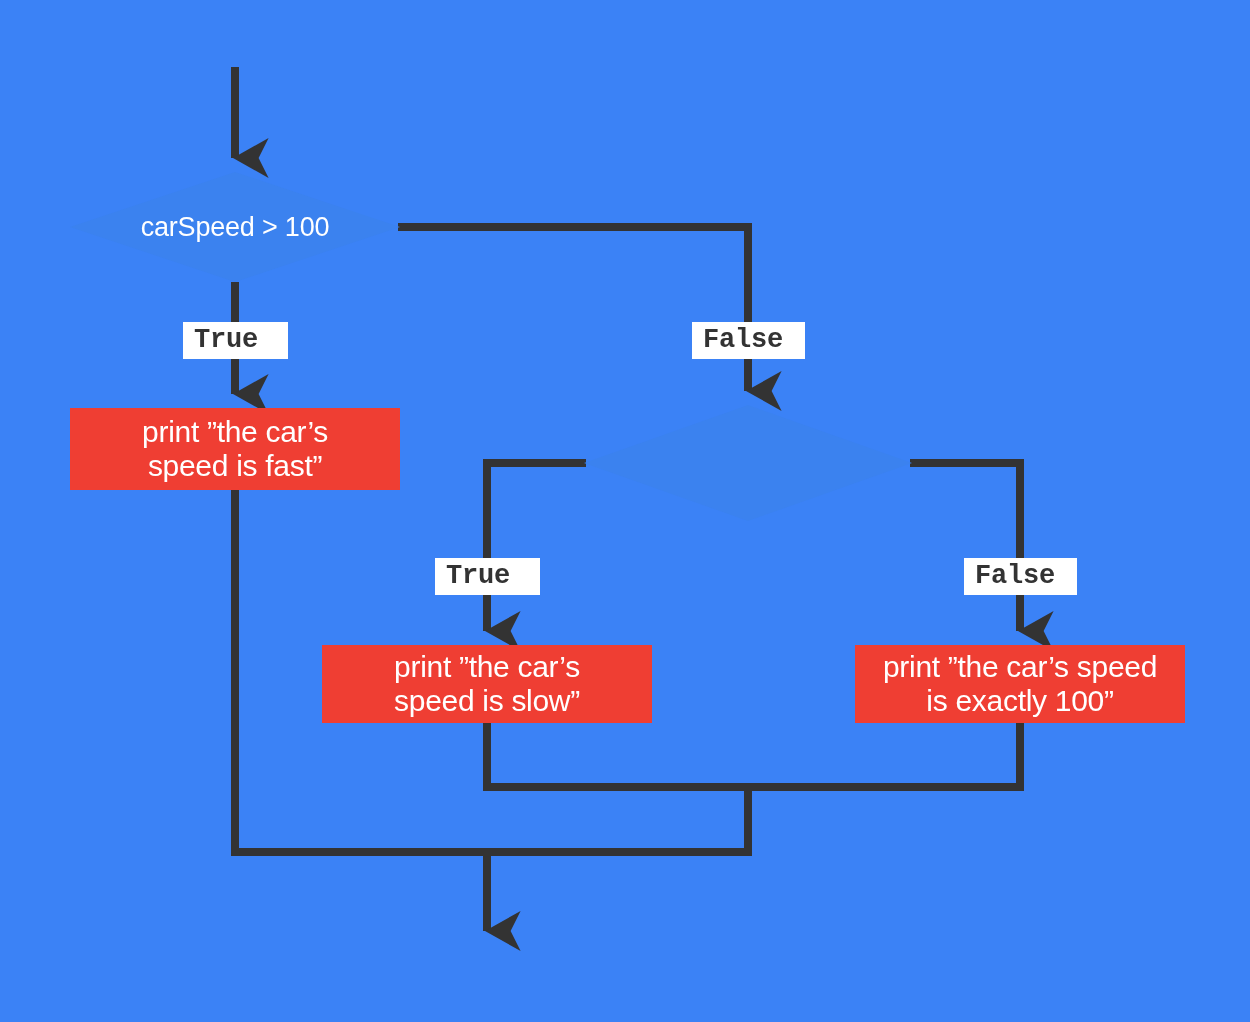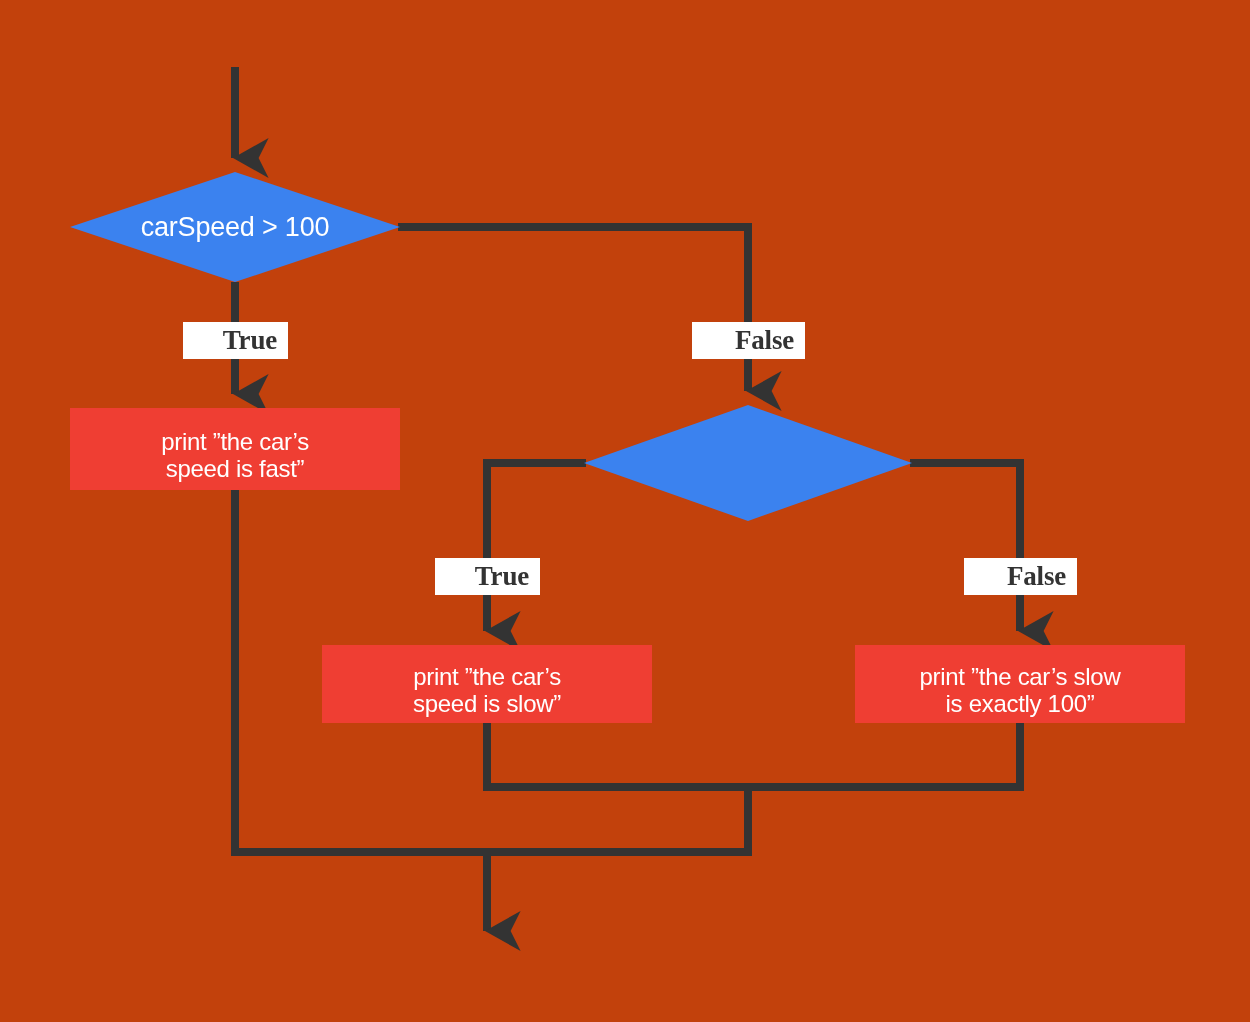--- a/index.html
+++ b/index.html
@@ -9,21 +9,21 @@
     background: #ffffff;
   }
   body {
     font-family: "Liberation Sans", sans-serif;
     -webkit-font-smoothing: antialiased;
   }
   #canvas {
     position: relative;
     width: 1250px;
     height: 1022px;
-    background: #c2410c;
+    background: #3b82f6;
     overflow: hidden;
   }
   #flow-svg {
     position: absolute;
     left: 0;
     top: 0;
     width: 1250px;
     height: 1022px;
     display: block;
   }
@@ -39,34 +39,33 @@
     font-weight: 400;
     line-height: 1.12;
     white-space: pre-line;
     pointer-events: none;
   }
   .decision-label {
     font-size: 27px;
     letter-spacing: -0.2px;
   }
   .process-label {
-    font-size: 24px;
+    font-size: 30px;
     letter-spacing: -0.3px;
-    margin-top: 7px;
   }
   
   .branch-label {
     position: absolute;
     color: #333333;
     background: #ffffff;
-    font-family: Liberation Serif, serif;
+    font-family: Liberation Mono, monospace;
     font-weight: 700;
     font-size: 27px;
     letter-spacing: -0.2px;
-    text-align: right;
+    text-align: left;
     line-height: 1;
     padding: 5px 11px;
     box-sizing: border-box;
     white-space: nowrap;
   }
 </style>
 </head>
 <body>
 
 <div id="canvas">
@@ -116,21 +115,21 @@
 
   <div class="node-label decision-label" style="left:70px; top:198px; width:330px; height:58px;">carSpeed &gt; 100</div>
 
 
   <div class="node-label process-label" style="left:70px; top:408px; width:330px; height:82px;">print ”the car’s
 speed is fast”</div>
 
   <div class="node-label process-label" style="left:322px; top:645px; width:330px; height:78px;">print ”the car’s
 speed is slow”</div>
 
-  <div class="node-label process-label" style="left:855px; top:645px; width:330px; height:78px;">print ”the car’s slow
+  <div class="node-label process-label" style="left:855px; top:645px; width:330px; height:78px;">print ”the car’s speed
 is exactly 100”</div>
 
   <div class="branch-label" style="left:183px; top:322px; width:105px;">True</div>
 
   <div class="branch-label" style="left:692px; top:322px; width:113px;">False</div>
 
   <div class="branch-label" style="left:435px; top:558px; width:105px;">True</div>
 
   <div class="branch-label" style="left:964px; top:558px; width:113px;">False</div>
 

